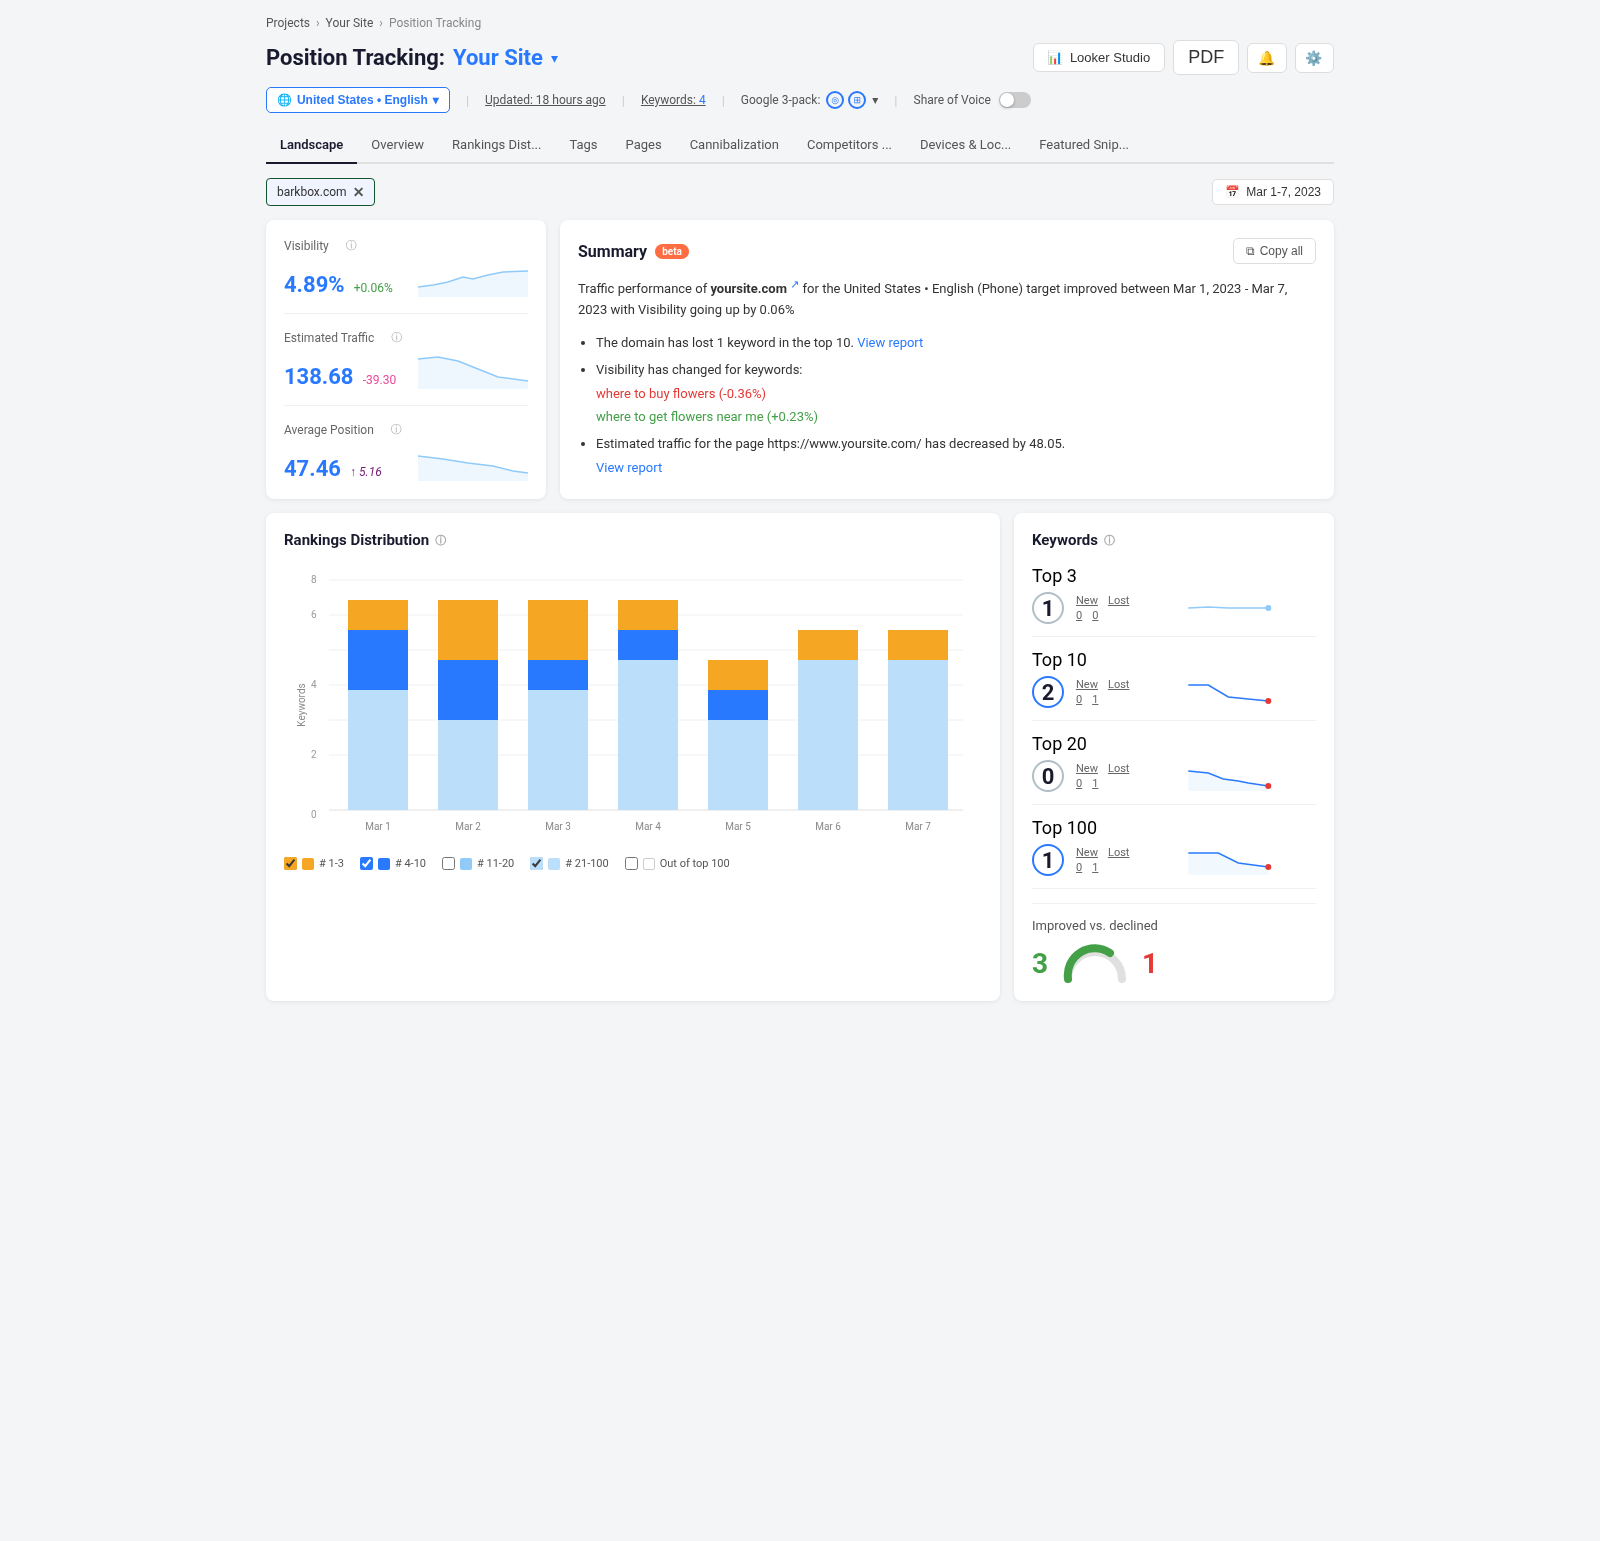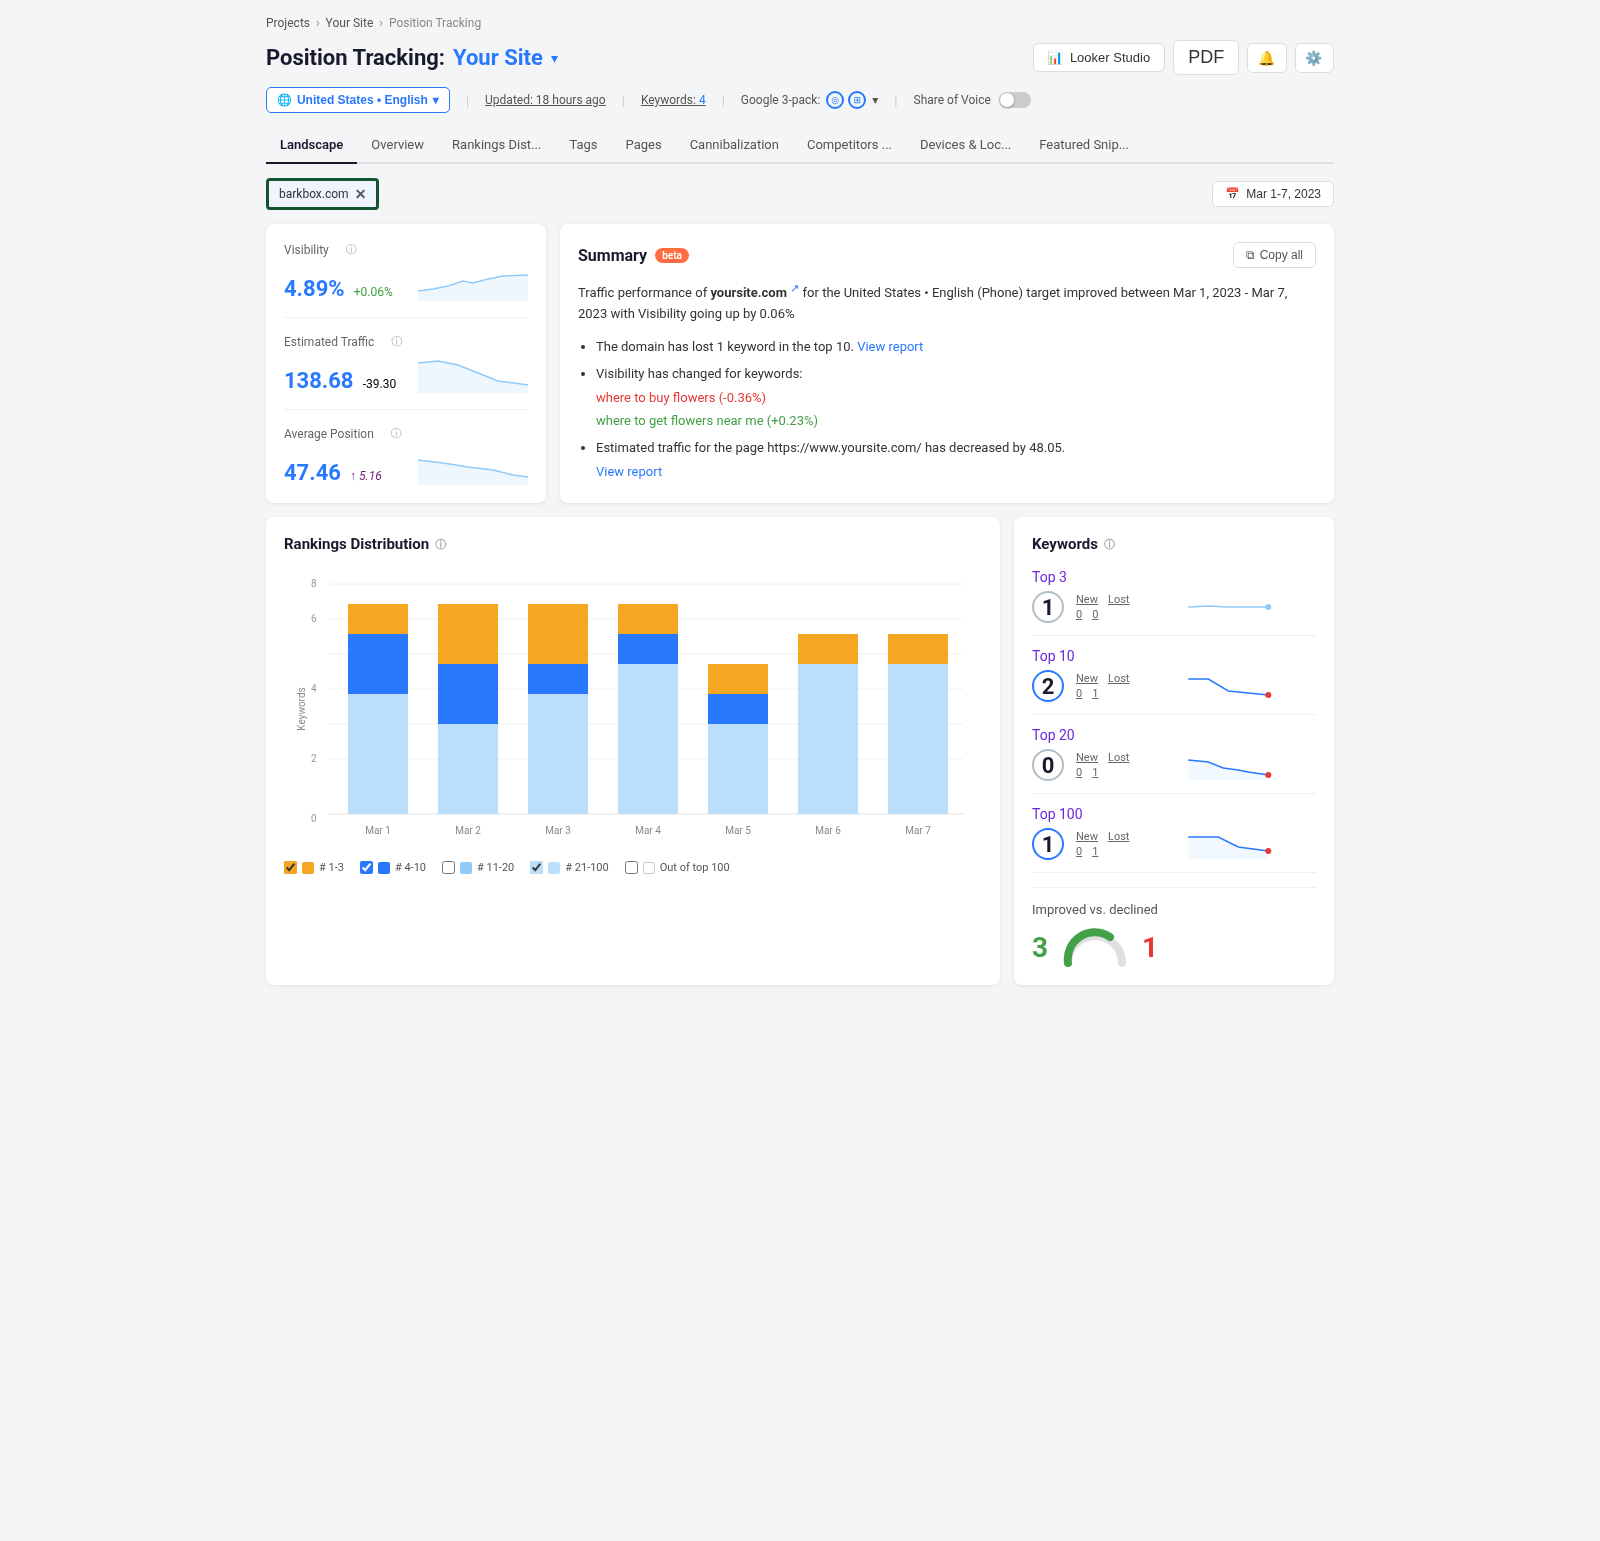--- a/index.html
+++ b/index.html
@@ -36,35 +36,35 @@
     .toggle-switch { width: 32px; height: 16px; background: #ccc; border-radius: 8px; position: relative; cursor: pointer; }
     .toggle-knob { width: 14px; height: 14px; background: white; border-radius: 50%; position: absolute; top: 1px; left: 1px; box-shadow: 0 1px 3px rgba(0,0,0,0.3); }
     
     
     .tabs { display: flex; border-bottom: 2px solid #e0e0e0; margin-bottom: 14px; gap: 0; }
     .tab { padding: 10px 14px; cursor: pointer; font-size: 13px; color: #555; white-space: nowrap; border-bottom: 2px solid transparent; margin-bottom: -2px; }
     .tab.active { color: #1a1a2e; font-weight: 600; border-bottom: 2px solid #1a1a2e; }
     
     
     .filter-bar { display: flex; align-items: center; justify-content: space-between; margin-bottom: 14px; }
-    .filter-tag { display: flex; align-items: center; gap: 6px; padding: 5px 10px; border: 3px solid #14532d; border-radius: 4px; background: #f0f4ff; font-size: 12px; color: #333; }
+    .filter-tag { display: flex; align-items: center; gap: 6px; padding: 5px 10px; border: 1px solid #14532d; border-radius: 4px; background: #f0f4ff; font-size: 12px; color: #333; }
     .filter-tag-close { cursor: pointer; color: #555; font-size: 14px; font-weight: bold; }
     .date-btn { display: flex; align-items: center; gap: 6px; padding: 5px 12px; border: 1px solid #ddd; border-radius: 5px; background: white; font-size: 12px; color: #333; cursor: pointer; }
     .top-row { display: grid; grid-template-columns: 280px 1fr; gap: 14px; }
     
     
     .metrics-card { background: white; border-radius: 8px; padding: 18px; box-shadow: 0 1px 4px rgba(0,0,0,0.08); }
     .metric-item { margin-bottom: 16px; padding-bottom: 16px; border-bottom: 1px solid #f0f0f0; }
     .metric-item:last-child { margin-bottom: 0; padding-bottom: 0; border-bottom: none; }
     .metric-label { font-size: 12px; color: #666; margin-bottom: 4px; display: flex; align-items: center; gap: 17px; }
     .metric-row { display: flex; align-items: flex-end; justify-content: space-between; }
     .metric-value { font-size: 22px; font-weight: 700; color: #2979ff; }
     .metric-change { font-size: 12px; margin-left: 6px; }
     .metric-change.pos { color: #43a047; }
-    .metric-change.neg { color: #000000; }
+    .metric-change.neg { color: #ec4899; }
     .metric-change.up { color: #701a75; font-style: italic; }
     .mini-chart { width: 110px; height: 40px; flex-shrink: 0; }
     .info-icon { font-size: 11px; color: #aaa; cursor: pointer; }
     
     
     .summary-card { background: white; border-radius: 8px; padding: 18px 18px 14px; box-shadow: 0 1px 4px rgba(0,0,0,0.08); overflow: hidden; }
     .summary-header { display: flex; align-items: center; justify-content: space-between; margin-bottom: 12px; }
     .summary-title { display: flex; align-items: center; gap: 8px; font-size: 16px; font-weight: 700; }
     .beta-badge { background: #ff6d42; color: white; font-size: 10px; font-weight: 600; padding: 2px 7px; border-radius: 10px; }
     .copy-all-btn { display: flex; align-items: center; gap: 5px; padding: 5px 12px; border: 1px solid #ddd; border-radius: 5px; background: white; font-size: 12px; color: #555; cursor: pointer; }
@@ -87,21 +87,21 @@
     .chart-svg { width: 100%; height: 100%; }
     .chart-legend { display: flex; align-items: center; gap: 16px; margin-top: 12px; flex-wrap: wrap; }
     .legend-item { display: flex; align-items: center; gap: 5px; font-size: 11px; color: #555; }
     .legend-swatch { width: 12px; height: 12px; border-radius: 2px; }
     .legend-swatch-outline { width: 12px; height: 12px; border-radius: 2px; border: 1.5px solid #ccc; background: white; }
     
     
     .keywords-card { background: white; border-radius: 8px; padding: 18px; box-shadow: 0 1px 4px rgba(0,0,0,0.08); }
     .kw-section { margin-bottom: 12px; padding-bottom: 12px; border-bottom: 1px solid #f0f0f0; }
     .kw-section:last-of-type { border-bottom: none; }
-    .kw-label { font-size: 14px; color: #6d28d9; margin-bottom: 6px; }
+    .kw-label { font-size: 18px; color: #000000; margin-bottom: 6px; }
     .kw-row { display: flex; align-items: center; gap: 12px; }
     .kw-circle { width: 32px; height: 32px; border-radius: 50%; border: 2px solid #b0bec5; display: flex; align-items: center; justify-content: center; flex-shrink: 0; }
     .kw-circle.blue { border-color: #2979ff; }
     .kw-number { font-size: 22px; font-weight: 700; color: #1a1a2e; }
     .kw-stats { display: flex; flex-direction: column; gap: 2px; font-size: 11px; color: #666; text-decoration: underline; }
     .kw-stat-row { display: flex; gap: 10px; }
     .kw-mini-chart { flex: 1; height: 30px; }
     
     
     .ivd-section { margin-top: 14px; padding-top: 14px; border-top: 1px solid #f0f0f0; }

